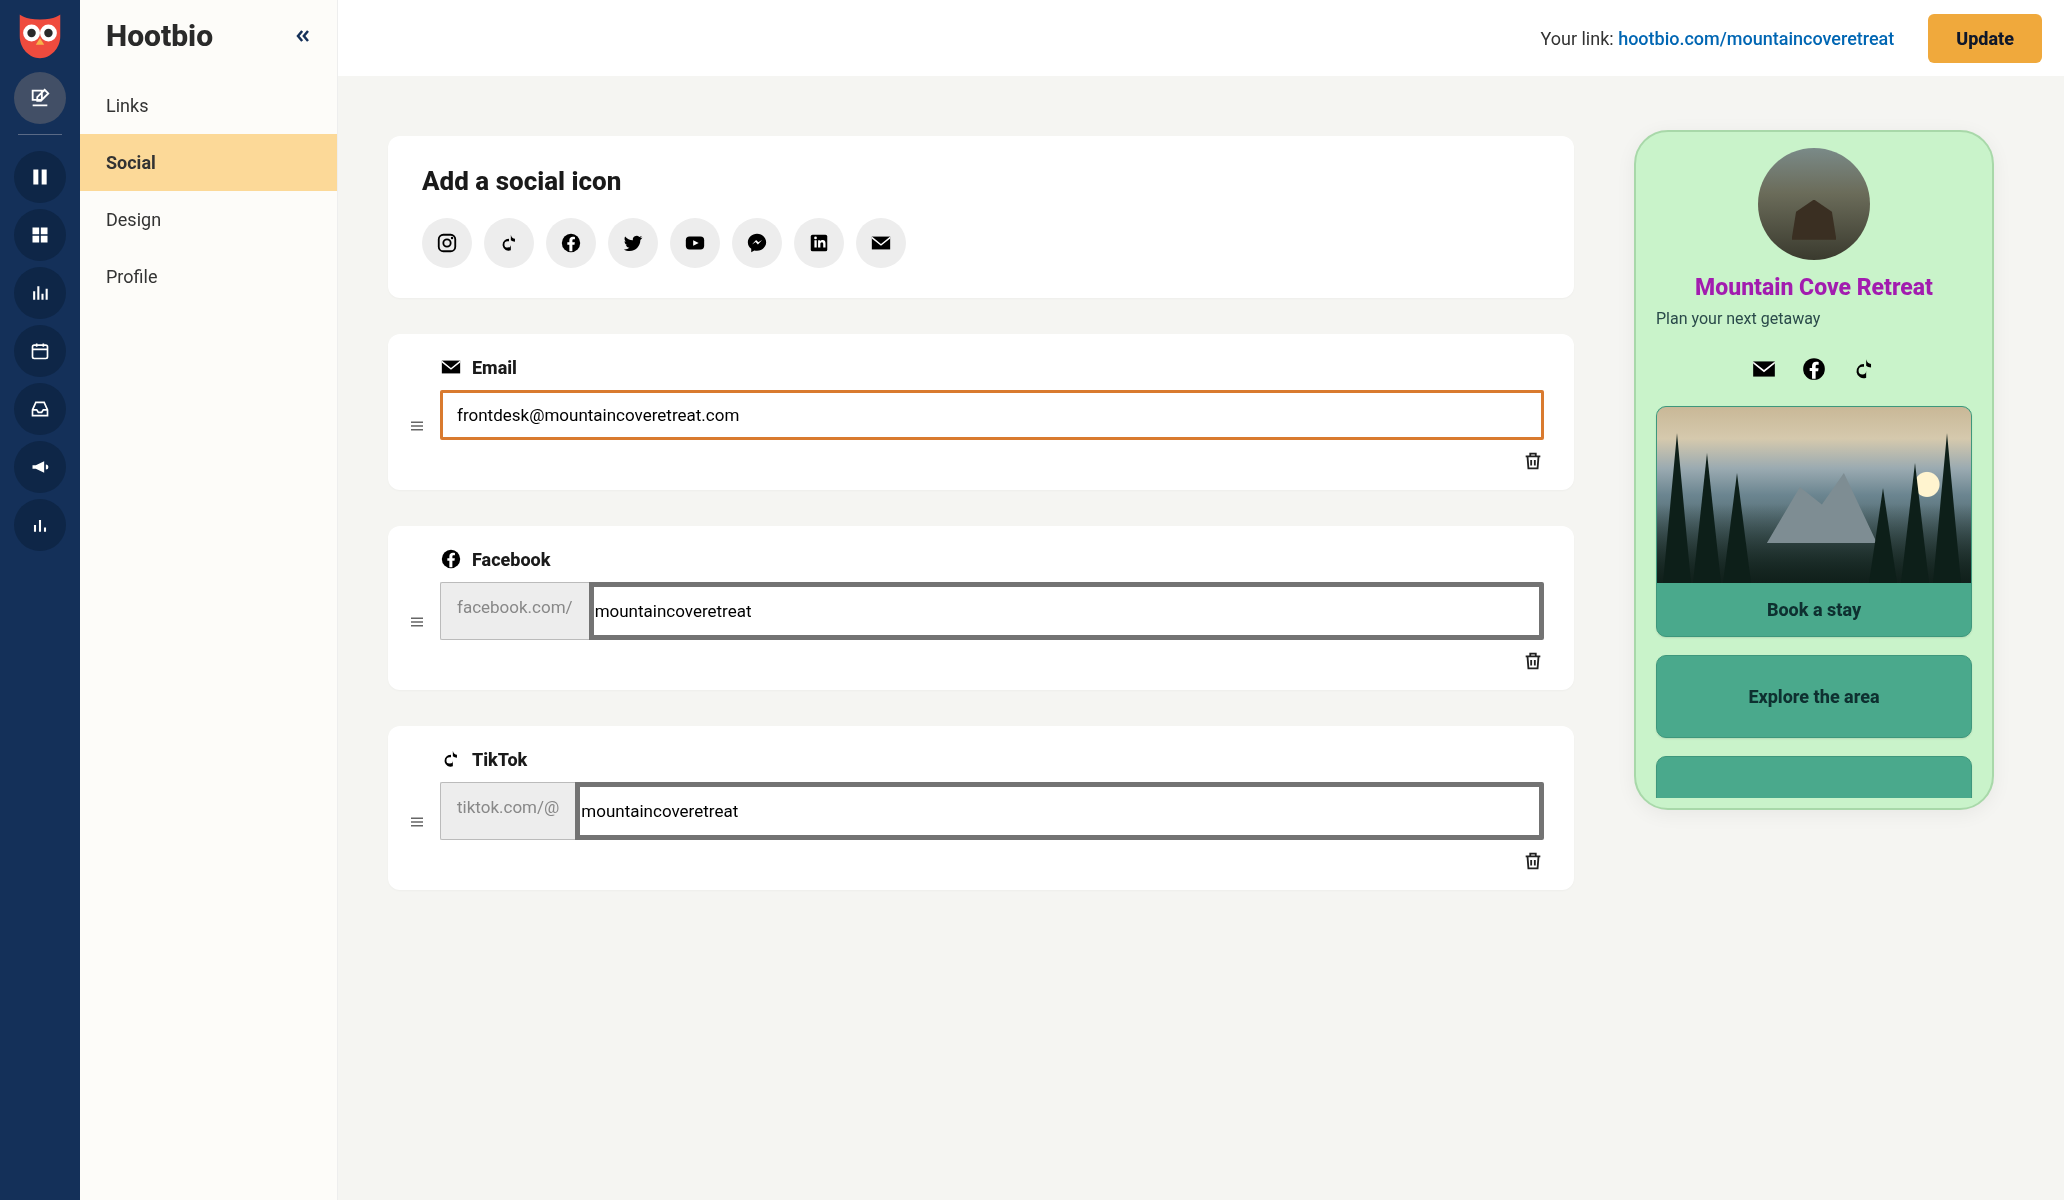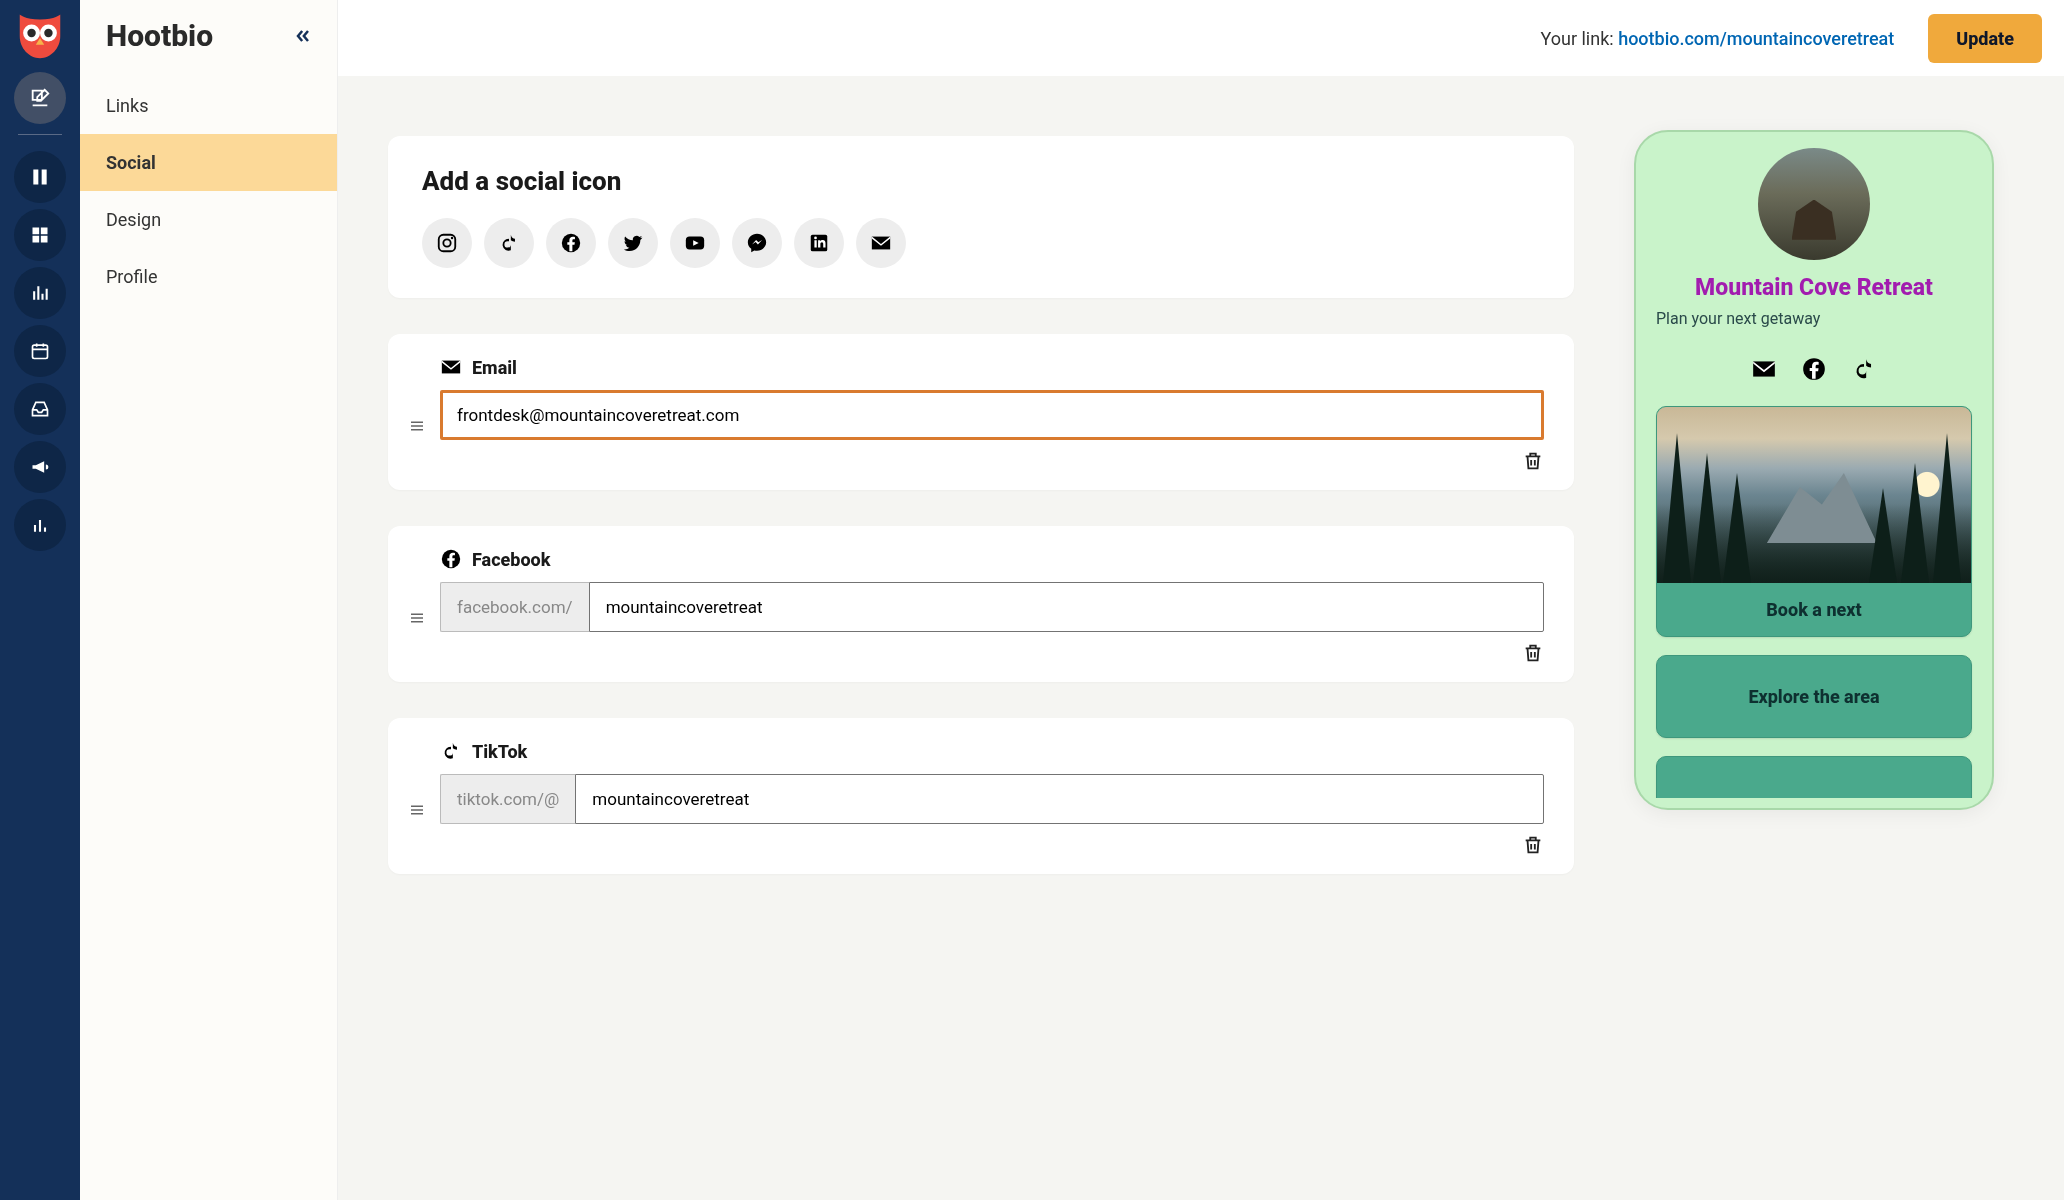--- a/index.html
+++ b/index.html
@@ -76,21 +76,21 @@
 .itemcard .body { flex:1; }
 .itemcard .hdr { display:flex; align-items:center; gap:10px; margin-bottom:12px; }
 .itemcard .hdr .label { font-weight:800; font-size:18px; }
 .inputwrap { display:flex; }
 .inputwrap.highlight { border: 3px solid #d97a2f; border-radius:2px; }
 .inputwrap .prefix {
   background:#ededed; color:#888; border:1px solid #bbb; border-right:none;
   padding: 14px 16px; font-size:17px; border-radius: 2px 0 0 2px;
 }
 .inputwrap input {
-  flex:1; border:1px solid #737373; padding: 14px 16px; font-size:17px; outline:none;
+  flex:1; border:5px solid #737373; padding: 14px 1px; font-size:17px; outline:none;
   border-radius: 0 2px 2px 0;
 }
 .inputwrap.noprefix input { border-radius: 2px; }
 .inputwrap.highlight .prefix, .inputwrap.highlight input { border: none; }
 .inputwrap.highlight input { padding: 12px 14px; }
 .trashrow { display:flex; justify-content:flex-end; padding-top: 10px; }
 .trashrow .trash { cursor:pointer; color:#222; }
 
 
 .phone {
@@ -483,21 +483,21 @@
               <div class="linkcard">
                 <div class="img">
                   <div class="mtn"></div>
                   <div class="tree t1"></div>
                   <div class="tree t2"></div>
                   <div class="tree t3"></div>
                   <div class="tree t4"></div>
                   <div class="tree t5"></div>
                   <div class="tree t6"></div>
                 </div>
-                <div class="btn">Book a next</div>
+                <div class="btn">Book a stay</div>
               </div>
               <div class="linkcard noimg">
                 <div class="btn">Explore the area</div>
               </div>
               <div class="linkcard noimg">
                 <div class="btn"></div>
               </div>
             </div>
         </div>
       </div>

